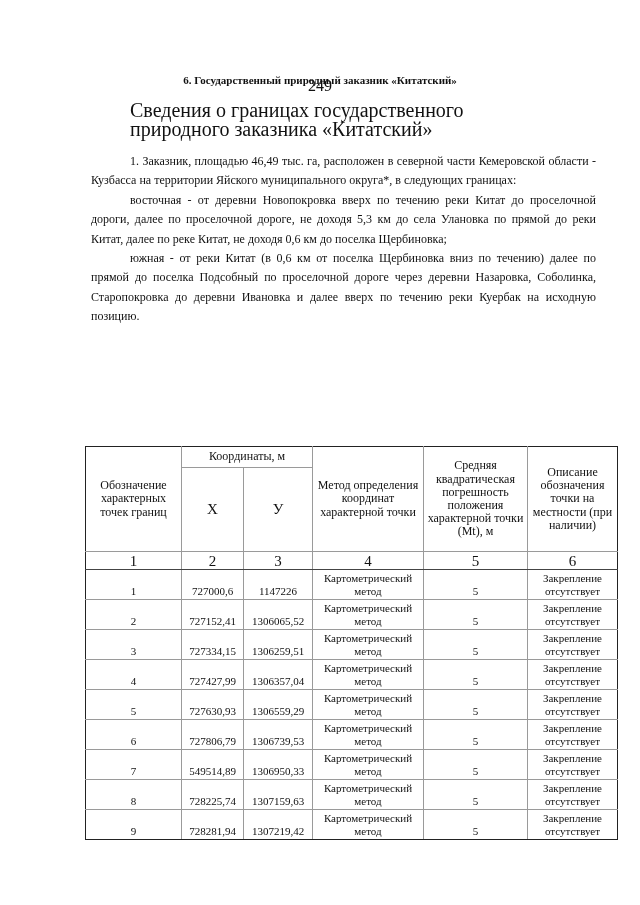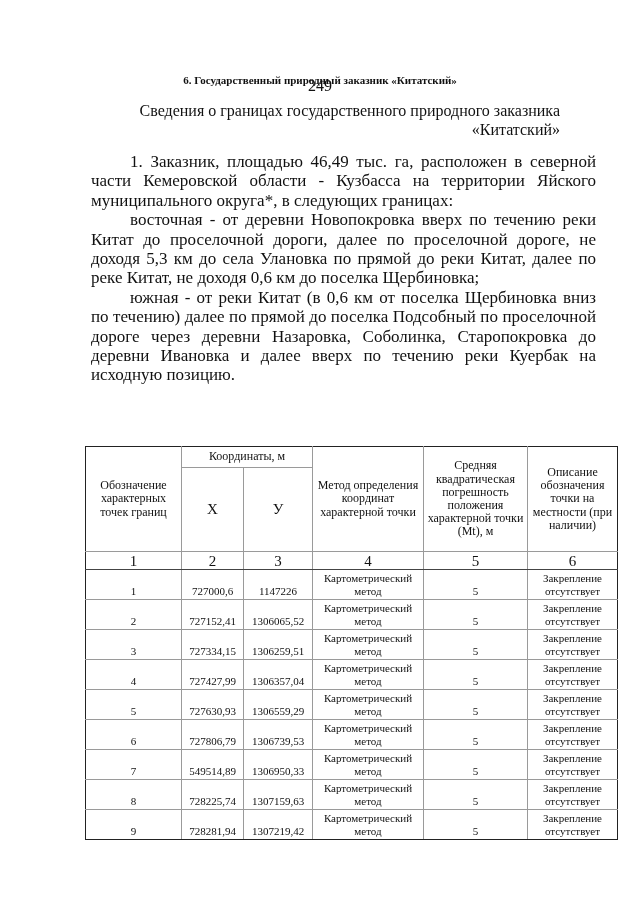--- a/index.html
+++ b/index.html
@@ -33,30 +33,30 @@
     text-align: center;
     font-size: 11px;
     font-weight: bold;
     line-height: 20px;
   }
   .subtitle {
     position: absolute;
     top: 101px;
     left: 130px;
     width: 430px;
-    text-align: right;
-    font-size: 16px;
+    text-align: left;
+    font-size: 20px;
     line-height: 19px;
   }
   .body-text {
     position: absolute;
     top: 152px;
     left: 91px;
     width: 505px;
-    font-size: 17px;
+    font-size: 12px;
     line-height: 19.4px;
   }
   .body-text p {
     margin: 0;
     text-align: justify;
     text-indent: 39px;
     hyphens: none;
   }
   table.coords {
     position: absolute;

